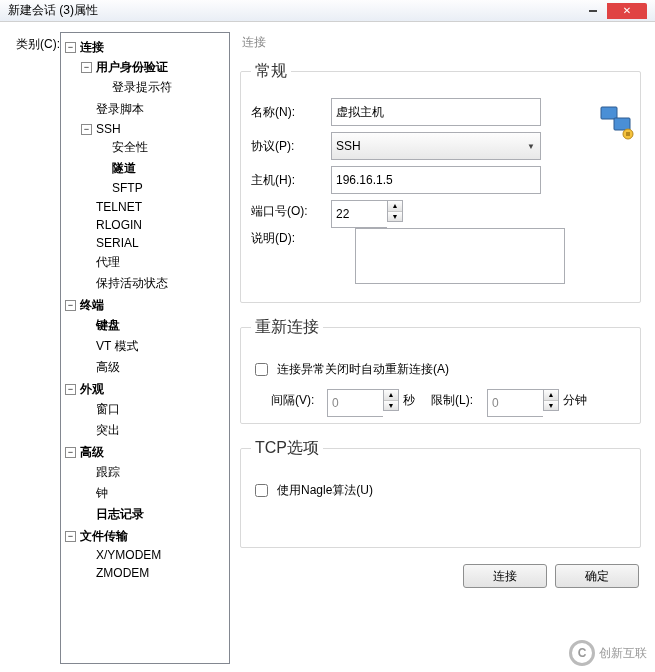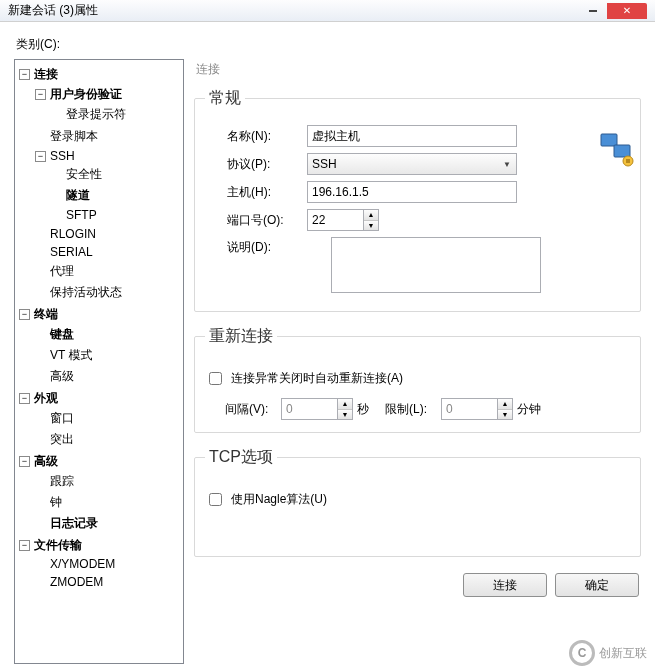--- a/index.html
+++ b/index.html
@@ -28,21 +28,21 @@
     align-items: center;
     justify-content: space-between;
   }
   .title-btns { display:flex; gap:0; }
   .tbtn { width:28px; height:16px; display:flex; align-items:center; justify-content:center; font-size:10px;}
   .tbtn.min::before { content:""; width:8px; border-bottom:2px solid #444; }
   .tbtn.close { background:#e04343; color:#fff; width:40px; border-radius:0 2px 0 0;}
   .content {
     flex: 1;
     display: flex;
-    flex-direction: column;
+    flex-direction: row;
     padding: 10px 14px 8px 14px;
     background: #fff;
   }
   .toplabel { margin: 4px 0 6px 2px; }
   .main-split {
     flex: 1;
     display: flex;
     gap: 10px;
     min-height: 0;
   }
@@ -102,28 +102,27 @@
   }
   .formrow {
     display: flex;
     align-items: center;
     gap: 8px;
     margin: 6px 0;
     position: relative;
   }
   .formrow label {
     width: 72px;
-    margin-left: 22px;
   }
   input[type="text"], select, textarea {
     font: inherit;
     border: 1px solid #abadb3;
     background: #fff;
     padding: 2px 4px;
-    height: 22px;
+    height: 28px;
   }
   input[type="text"].wide, select.wide { width: 210px; }
   textarea.wide { width: 210px; height: 56px; resize: none; padding:4px; }
   .spin {
     display: inline-flex;
     align-items: stretch;
     height: 22px;
   }
   .spin input {
     width: 56px;
@@ -283,20 +282,26 @@
                       <div class="node">
                         <span class="spacer"></span>
                         <span>SFTP</span>
                       </div>
                     </li>
                 </ul>
               </li>
               <li>
                   <div class="node">
                     <span class="spacer"></span>
+                    <span>TELNET</span>
+                  </div>
+                </li>
+              <li>
+                  <div class="node">
+                    <span class="spacer"></span>
                     <span>RLOGIN</span>
                   </div>
                 </li>
               <li>
                   <div class="node">
                     <span class="spacer"></span>
                     <span>SERIAL</span>
                   </div>
                 </li>
               <li>

